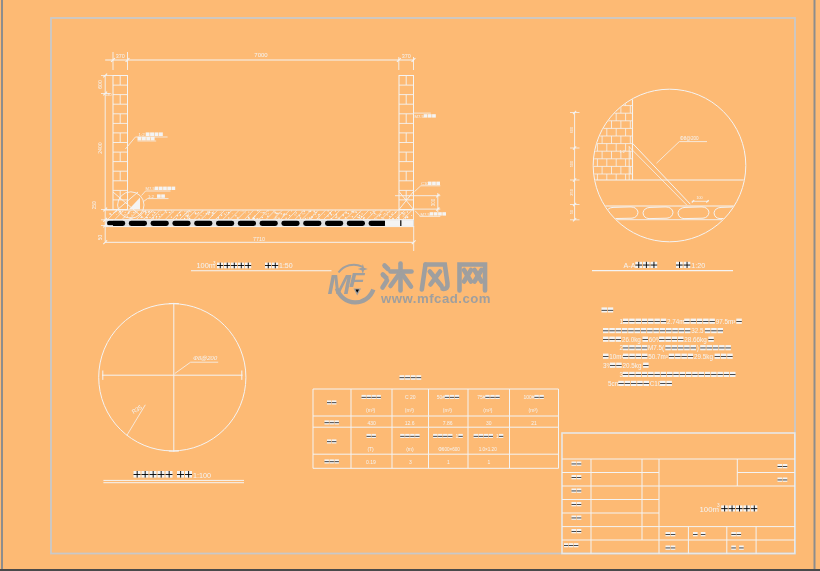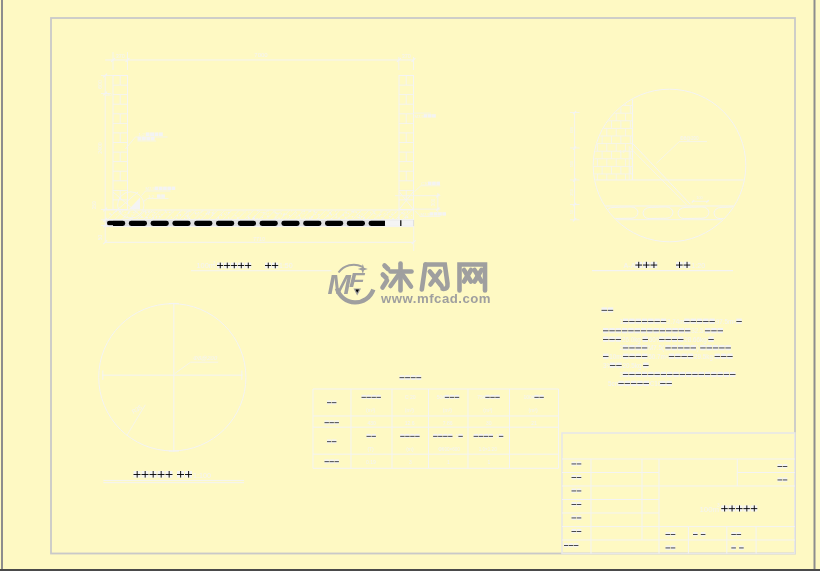--- a/index.html
+++ b/index.html
@@ -1,12 +1,12 @@
 <!DOCTYPE html>
-<html><head><meta charset="utf-8"><title>d</title><style>html,body{margin:0;padding:0;background:#000;}#page{position:relative;width:820px;height:571px;background:#fef9c3;overflow:hidden;font-family:"Liberation Sans",sans-serif;}svg text{font-family:"Liberation Sans",sans-serif;}</style></head><body>
+<html><head><meta charset="utf-8"><title>d</title><style>html,body{margin:0;padding:0;background:#000;}#page{position:relative;width:820px;height:571px;background:#fdba74;overflow:hidden;font-family:"Liberation Sans",sans-serif;}svg text{font-family:"Liberation Sans",sans-serif;}</style></head><body>
 <div id="page"><svg width="820" height="571" viewBox="0 0 820 571">
       <line x1="2.0" y1="0.0" x2="2.0" y2="571.0" stroke="#8d8d8d" stroke-width="2"></line>
       <line x1="814.5" y1="0.0" x2="814.5" y2="571.0" stroke="#8d8d8d" stroke-width="2"></line>
       <line x1="0.0" y1="570.0" x2="820.0" y2="570.0" stroke="#4a4a4a" stroke-width="2"></line>
       <rect x="51" y="18" width="744" height="535.5" fill="none" stroke="#c9c9c9" stroke-width="1.8"></rect>
       <g>
         <line x1="105.2" y1="60.0" x2="413.5" y2="60.0" stroke="#f4f4f4" stroke-width="1"></line>
         <line x1="113.0" y1="52.0" x2="113.0" y2="70.0" stroke="#f4f4f4" stroke-width="0.9"></line>
         <line x1="127.5" y1="52.0" x2="127.5" y2="70.0" stroke="#f4f4f4" stroke-width="0.9"></line>
         <line x1="398.8" y1="57.0" x2="398.8" y2="70.0" stroke="#f4f4f4" stroke-width="0.9"></line>

